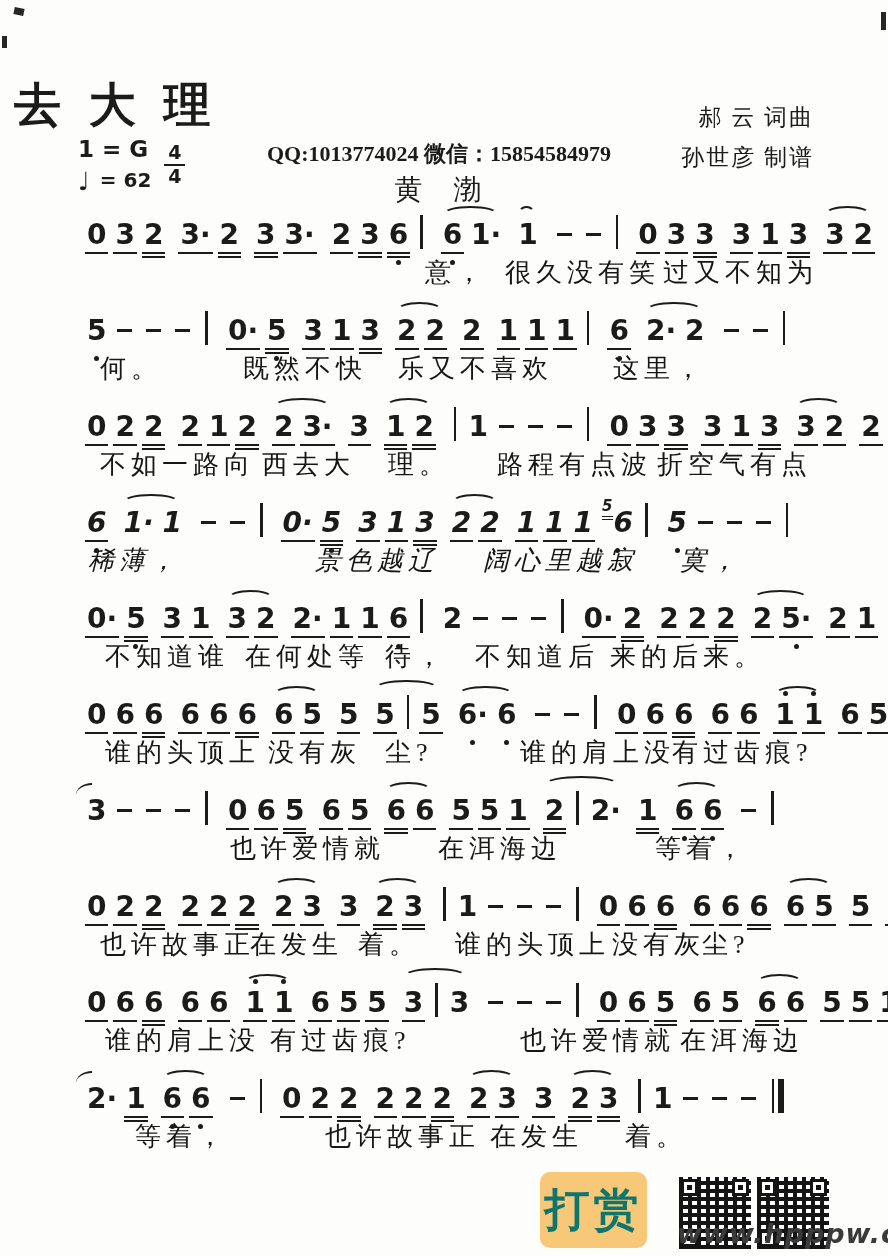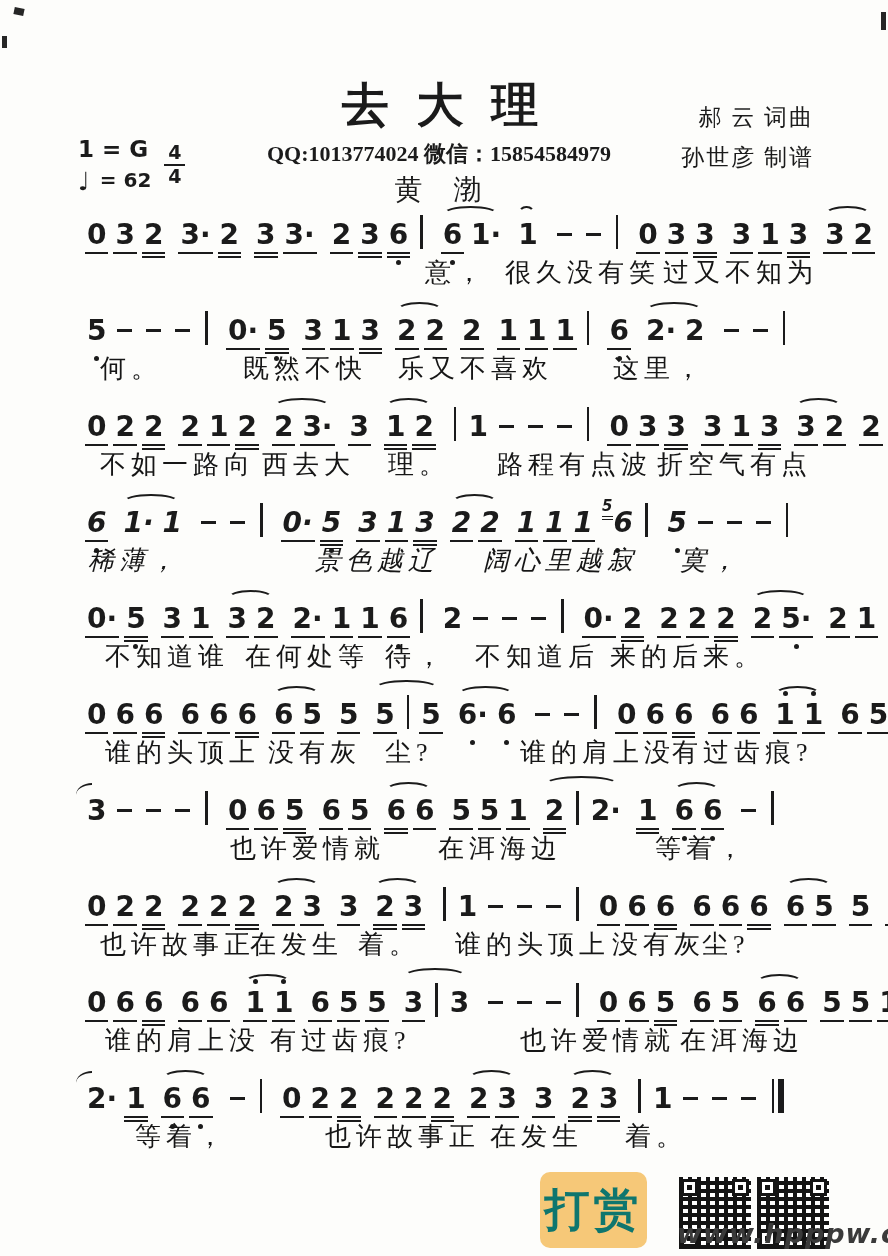--- a/index.html
+++ b/index.html
@@ -1,20 +1,20 @@
 <!DOCTYPE html>
 <html><head>
 <meta charset="utf-8">
 <style>
   html,body{margin:0;padding:0;background:#e8e8e8;}
   .page{position:relative;width:888px;height:1256px;background:#fdfdfb;overflow:hidden;
         font-family:"DejaVu Sans",sans-serif;color:#1b1b1b;margin:0 auto;}
   
-  .title{position:absolute;top:74px;left:0;right:0;margin:0;text-align:center;
-         font-family:"Liberation Serif",serif;font-weight:bold;font-size:47px;letter-spacing:8px;}
+  .title{position:absolute;top:74px;left:0;right:0;margin:0;
+         font-family:"Liberation Serif",serif;font-weight:bold;font-size:47px;letter-spacing:8px;padding-left:14px;}
   .credit{position:absolute;right:74px;font-family:"Liberation Serif",serif;font-size:23px;
           letter-spacing:2px;white-space:nowrap;}
   .c1{top:102px;} .c2{top:142px;}
   .contact{position:absolute;top:139px;left:0;right:10px;text-align:center;
            font-family:"Liberation Serif",serif;font-weight:bold;font-size:22px;}
   .keysig{position:absolute;top:136px;left:78px;font-weight:bold;font-size:23px;white-space:nowrap;}
   .meter{display:inline-flex;flex-direction:column;align-items:center;font-size:19px;line-height:1;
          position:relative;top:2px;margin-left:8px;font-weight:bold;}
   .meter i{font-style:normal;padding:0 4px;}
   .meter i:first-child{border-bottom:2px solid #1b1b1b;padding-bottom:2px;margin-bottom:1px;}

